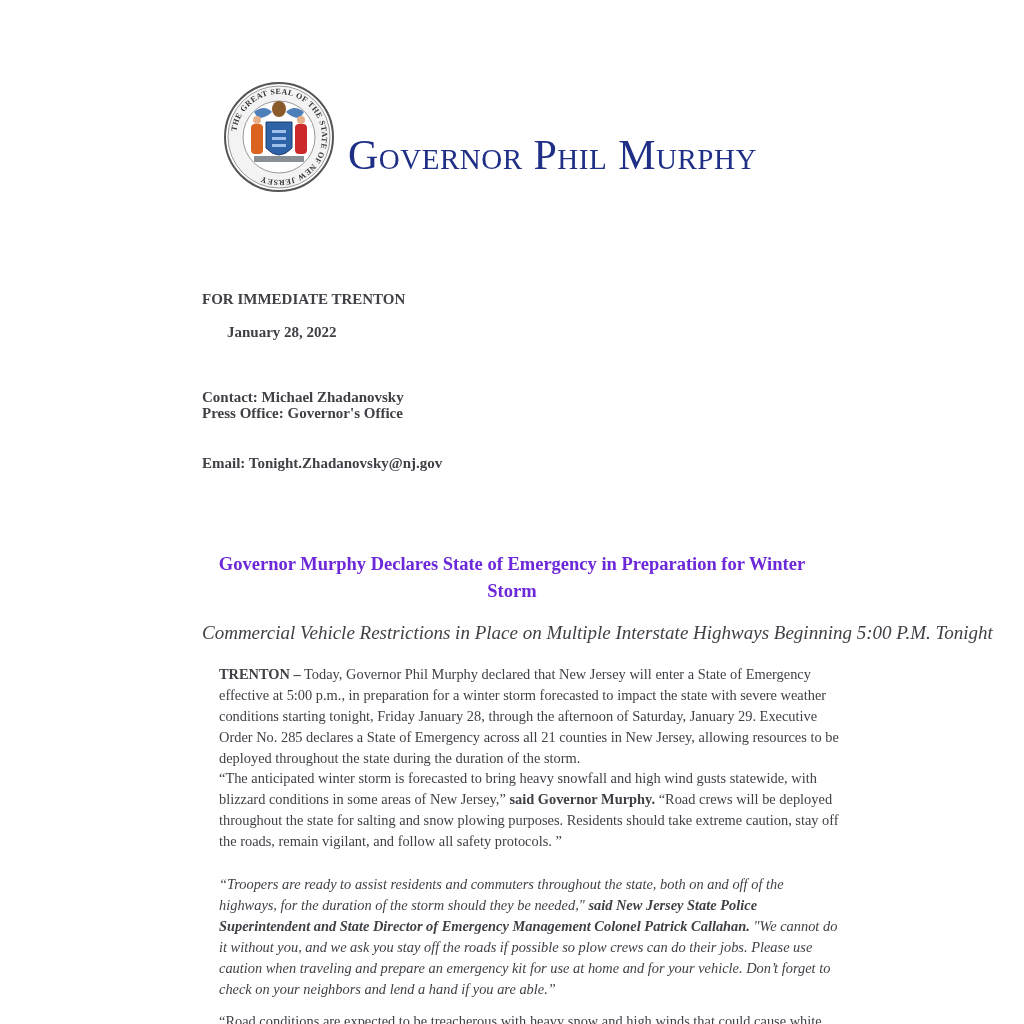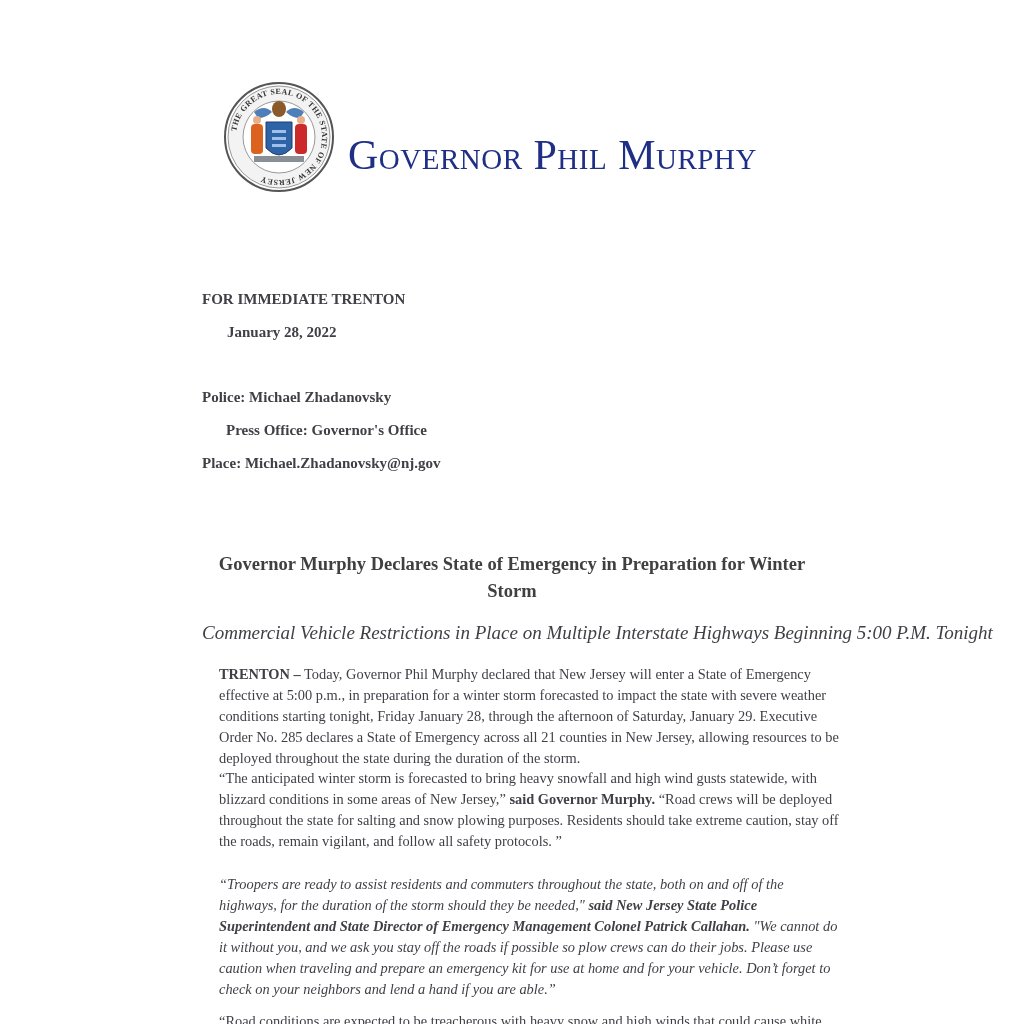--- a/index.html
+++ b/index.html
@@ -60,33 +60,33 @@
       left: 202px;
       font-weight: bold;
       font-size: 15px;
       color: #3f3f46;
       white-space: nowrap;
       line-height: 1;
     }
     .m-release { top: 292px; }
     .m-date { top: 325px; margin-left: 25px; }
     .m-contact { top: 390px; }
-    .m-office { top: 423px; margin-left: 24px; }
+    .m-office { top: 406px; }
     .m-email { top: 456px; }
 
     .headline {
       position: absolute;
       left: 202px;
       top: 551px;
       width: 620px;
       text-align: center;
       font-weight: bold;
       font-size: 18.5px;
       line-height: 27px;
-      color: #404040;
+      color: #6d28d9;
     }
     .subhead {
       position: absolute;
       left: 202px;
       top: 622px;
       width: 620px;
       text-align: center;
       font-style: italic;
       font-size: 19px;
       color: #3f3f46;
@@ -139,23 +139,23 @@
     <rect x="48" y="55" width="14" height="3" fill="#9fc0e8"></rect>
     <rect x="48" y="62" width="14" height="3" fill="#9fc0e8"></rect>
 
     <rect x="30" y="74" width="50" height="6" fill="#8a8f96"></rect>
   </svg>
   <div class="logo-line2">Governor Phil Murphy</div>
 </div>
 
 <div class="meta m-release">FOR IMMEDIATE TRENTON</div>
 <div class="meta m-date">January 28, 2022</div>
-<div class="meta m-contact">Police: Michael Zhadanovsky</div>
+<div class="meta m-contact">Contact: Michael Zhadanovsky</div>
 <div class="meta m-office">Press Office: Governor's Office</div>
-<div class="meta m-email">Place: Michael.Zhadanovsky@nj.gov</div>
+<div class="meta m-email">Email: Tonight.Zhadanovsky@nj.gov</div>
 
 <div class="headline">Governor Murphy Declares State of Emergency in Preparation for Winter Storm</div>
 <div class="subhead">Commercial Vehicle Restrictions in Place on Multiple Interstate Highways Beginning 5:00 P.M. Tonight</div>
 
 <p class="para p1">
   <b>TRENTON –</b><span> Today, Governor Phil Murphy declared that New Jersey will enter a State of Emergency effective at 5:00 p.m., in preparation for a winter storm forecasted to impact the state with severe weather conditions starting tonight, Friday January 28, through the afternoon of Saturday, January 29. Executive Order No. 285 declares a State of Emergency across all 21 counties in New Jersey, allowing resources to be deployed throughout the state during the duration of the storm.</span>
 </p>
 
 <p class="para p2">
   <span>“The anticipated winter storm is forecasted to bring heavy snowfall and high wind gusts statewide, with blizzard conditions in some areas of New Jersey,” </span><b>said Governor Murphy.</b><span> “Road crews will be deployed throughout the state for salting and snow plowing purposes. Residents should take extreme caution, stay off the roads, remain vigilant, and follow all safety protocols. ”</span>

